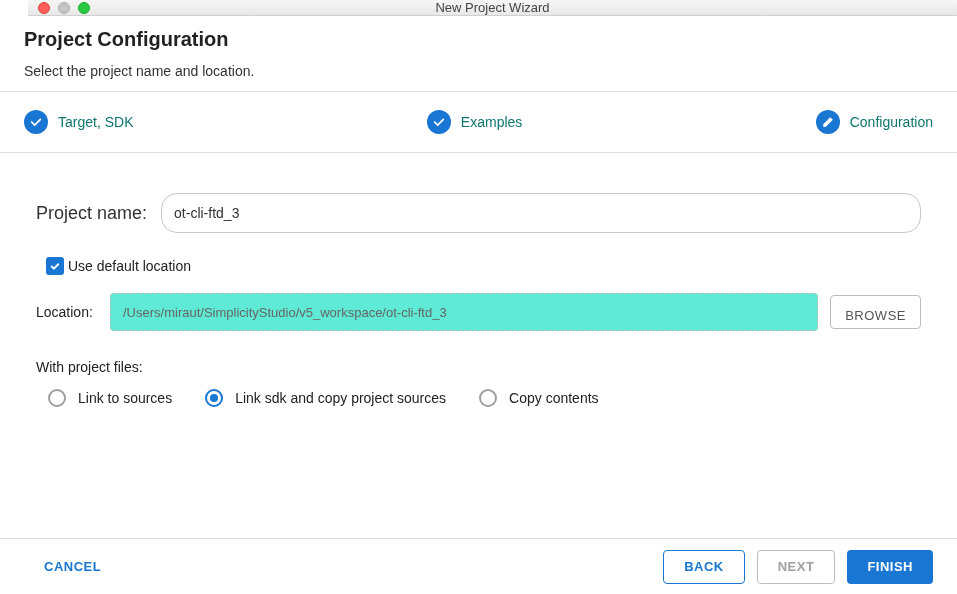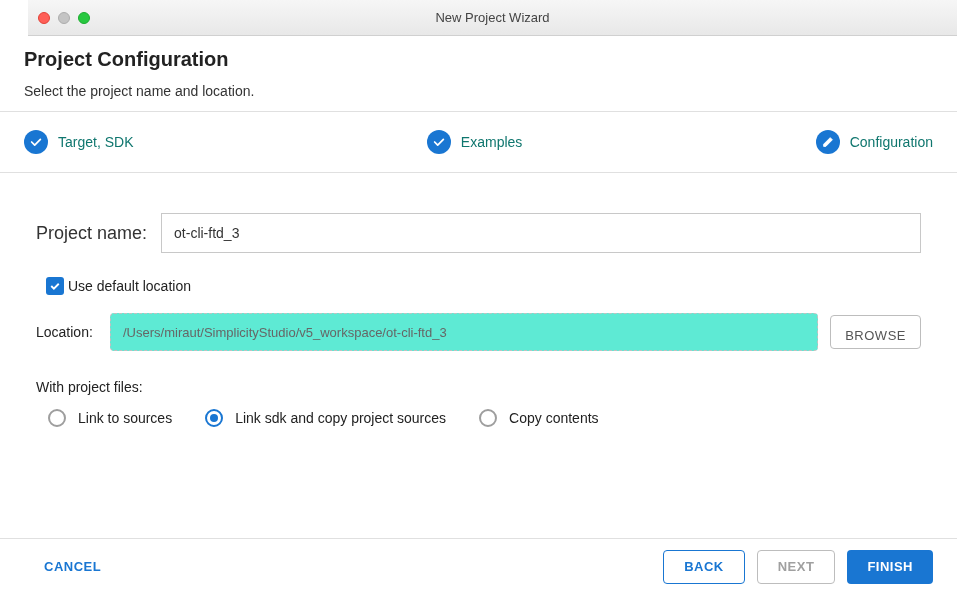--- a/index.html
+++ b/index.html
@@ -6,21 +6,21 @@
     body {
       font-family: -apple-system, BlinkMacSystemFont, "Segoe UI", Helvetica, Arial, sans-serif;
       font-size: 13px;
       color: #222;
       background: #fff;
       width: 957px;
       height: 594px;
       overflow: hidden;
     }
     .titlebar {
-      height: 36px;
+      height: 16px;
       background: linear-gradient(#f6f6f6, #e8e8e8);
       border-bottom: 1px solid #d0d0d0;
       display: flex;
       align-items: center;
       padding: 0 10px;
       position: relative;
       margin-left: 28px;
     }
     .traffic-lights { display: flex; gap: 8px; position: absolute; left: 10px; }
     .traffic-dot { width: 12px; height: 12px; border-radius: 50%; }
@@ -48,21 +48,21 @@
       width: 24px; height: 24px; border-radius: 50%;
       background: #1976d2; display: flex; align-items: center; justify-content: center;
     }
     .step-circle svg { width: 14px; height: 14px; fill: #fff; stroke: #fff; }
     .step-label { color: #0f766e; font-size: 14px; }
 
     .form-area { padding: 40px 36px 20px 36px; }
     .row { display: flex; align-items: center; margin-bottom: 24px; gap: 14px; }
     .row-label { font-size: 18px; color: #333; min-width: 92px; }
     .text-input {
-      flex: 1; height: 40px; border: 1px solid #c8c8c8; border-radius: 0;
+      flex: 1; height: 40px; border: 1px solid #c8c8c8; border-radius: 16px;
       padding: 0 12px; font-size: 14px; color: #333; outline: none;
     }
     .checkbox-row { display: flex; align-items: center; gap: 4px; margin: 24px 0 18px 10px; }
     .chk {
       width: 18px; height: 18px; border-radius: 3px; background: #1976d2;
       display: flex; align-items: center; justify-content: center;
     }
     .chk svg { width: 12px; height: 12px; stroke: #fff; stroke-width: 2.5; fill: none; }
     .chk-label { font-size: 14px; }
 

